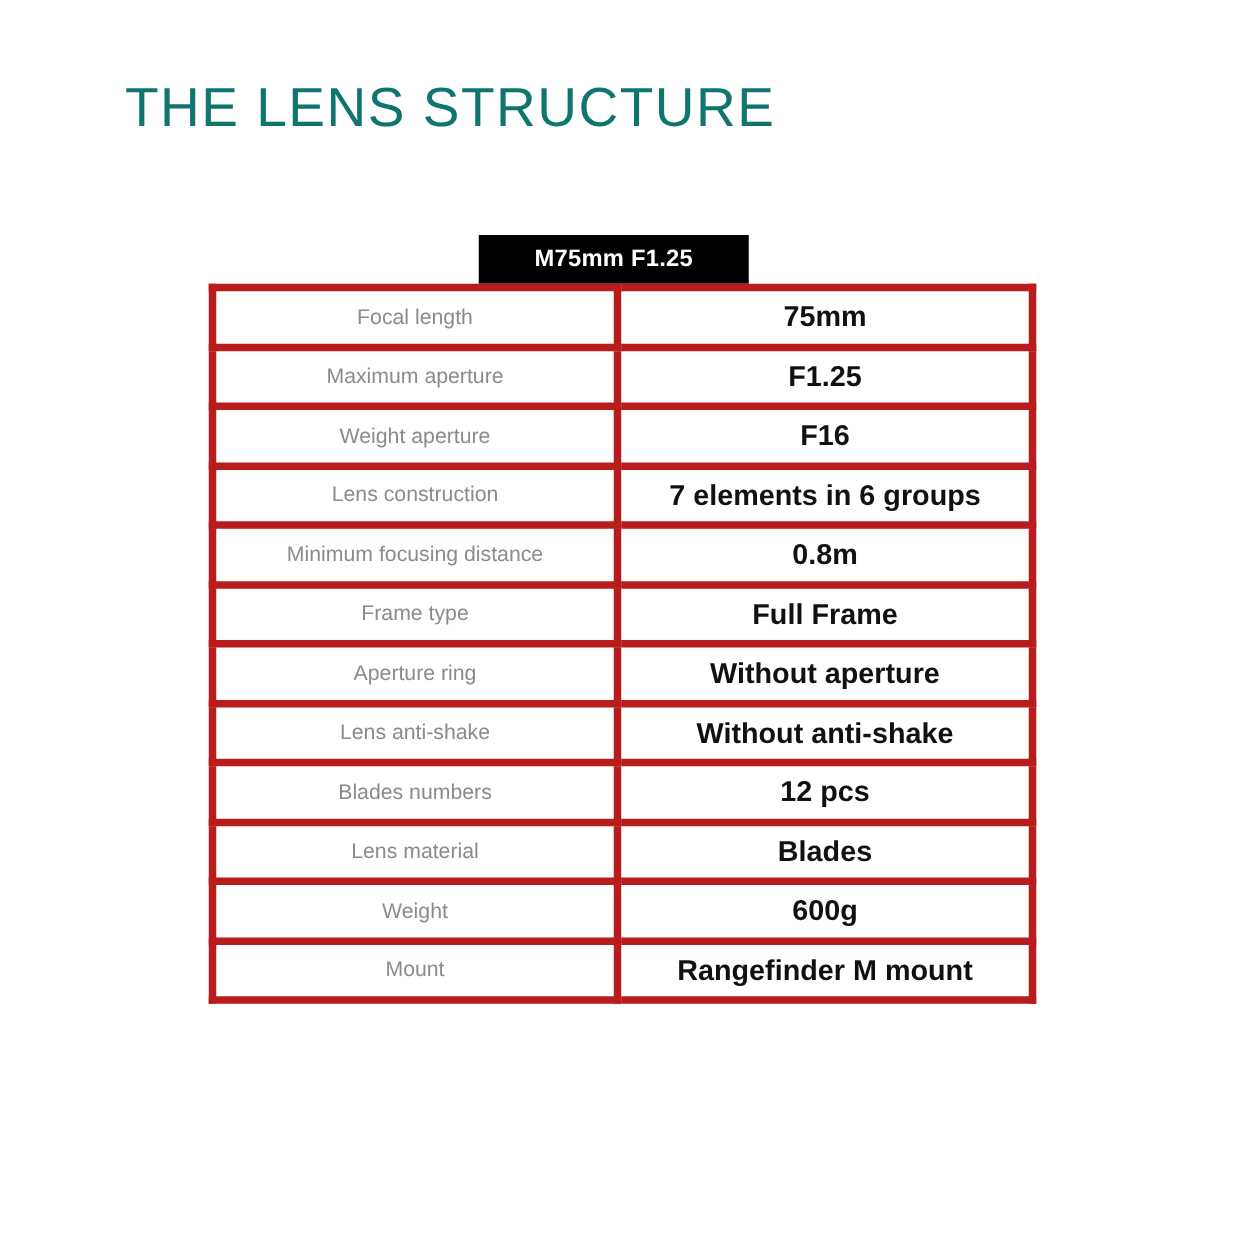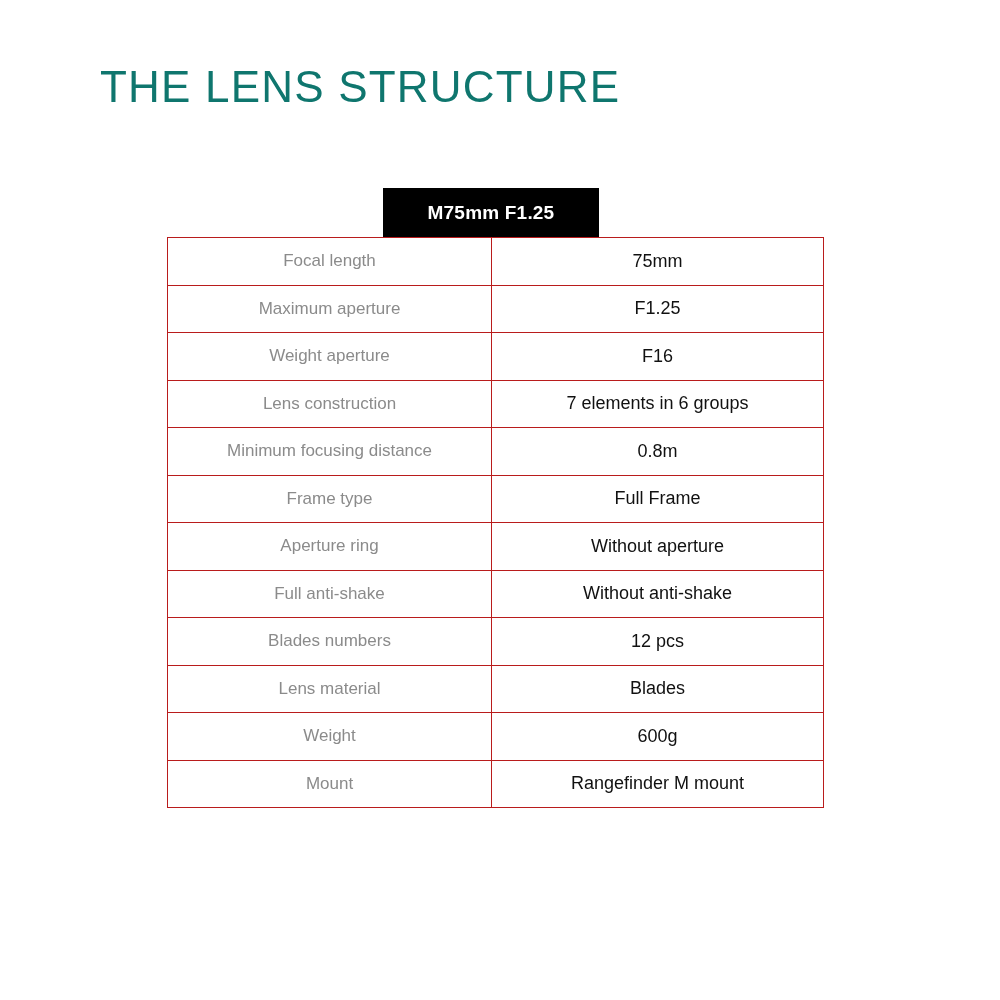--- a/index.html
+++ b/index.html
@@ -31,54 +31,54 @@
   }
   .spec-block {
     position: absolute;
     left: 167px;
     top: 188px;
     width: 656px;
   }
   .spec-header {
     width: 216px;
     margin-left: 216px;
-    height: 49px;
+    height: 39px;
     background: #000000;
     color: #ffffff;
     display: flex;
     align-items: center;
     justify-content: center;
     font-size: 19px;
     font-weight: 600;
     letter-spacing: 0.2px;
   }
   table.spec-table {
     border-collapse: collapse;
     width: 656px;
     table-layout: fixed;
   }
   table.spec-table td {
-    border: 1px solid #b91c1c;
+    border: 6px solid #b91c1c;
     height: 47.5px;
     text-align: center;
     vertical-align: middle;
     padding: 0 6px;
     box-sizing: border-box;
   }
   td.label-cell {
     width: 324px;
     color: #8b8b8b;
     font-size: 17px;
     font-weight: 400;
   }
   td.value-cell {
     width: 332px;
     color: #111111;
-    font-size: 18px;
-    font-weight: 400;
+    font-size: 23px;
+    font-weight: 700;
   }
 </style>
 </head>
 <body>
 
 <div class="page">
 
   <div class="page-title">THE LENS STRUCTURE</div>
 
   <div class="spec-block">
@@ -109,21 +109,21 @@
         </tr>
         <tr>
           <td class="label-cell">Frame type</td>
           <td class="value-cell">Full Frame</td>
         </tr>
         <tr>
           <td class="label-cell">Aperture ring</td>
           <td class="value-cell">Without aperture</td>
         </tr>
         <tr>
-          <td class="label-cell">Full anti-shake</td>
+          <td class="label-cell">Lens anti-shake</td>
           <td class="value-cell">Without anti-shake</td>
         </tr>
         <tr>
           <td class="label-cell">Blades numbers</td>
           <td class="value-cell">12 pcs</td>
         </tr>
         <tr>
           <td class="label-cell">Lens material</td>
           <td class="value-cell">Blades</td>
         </tr>

